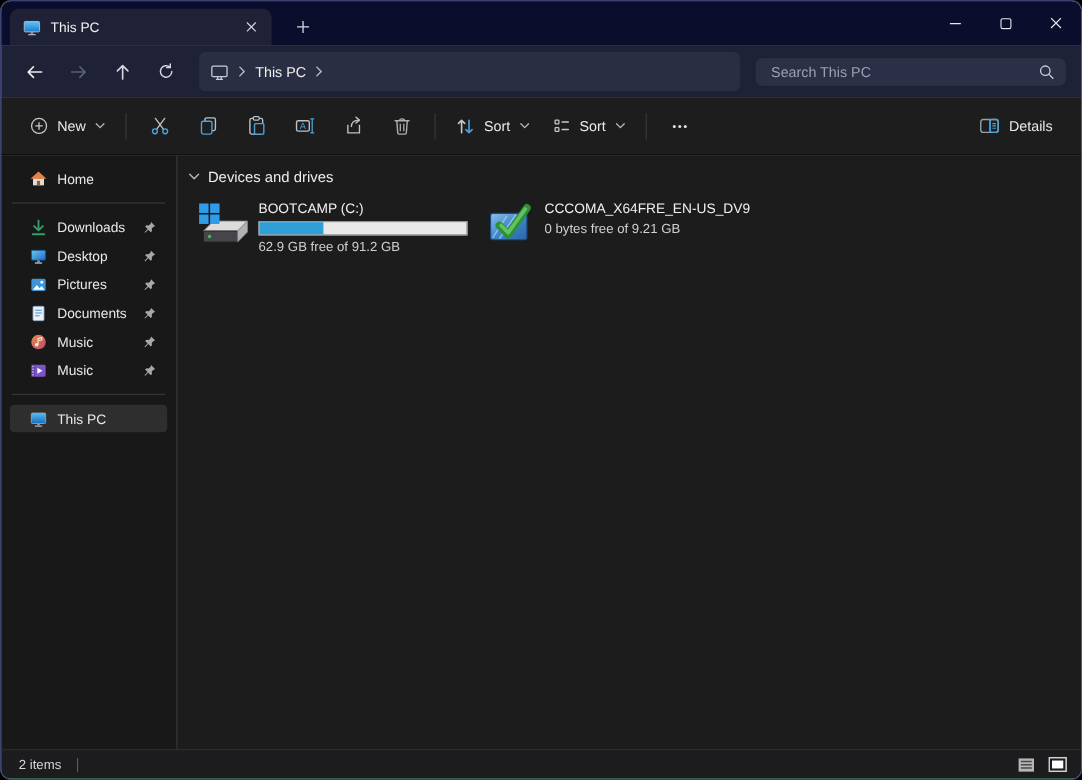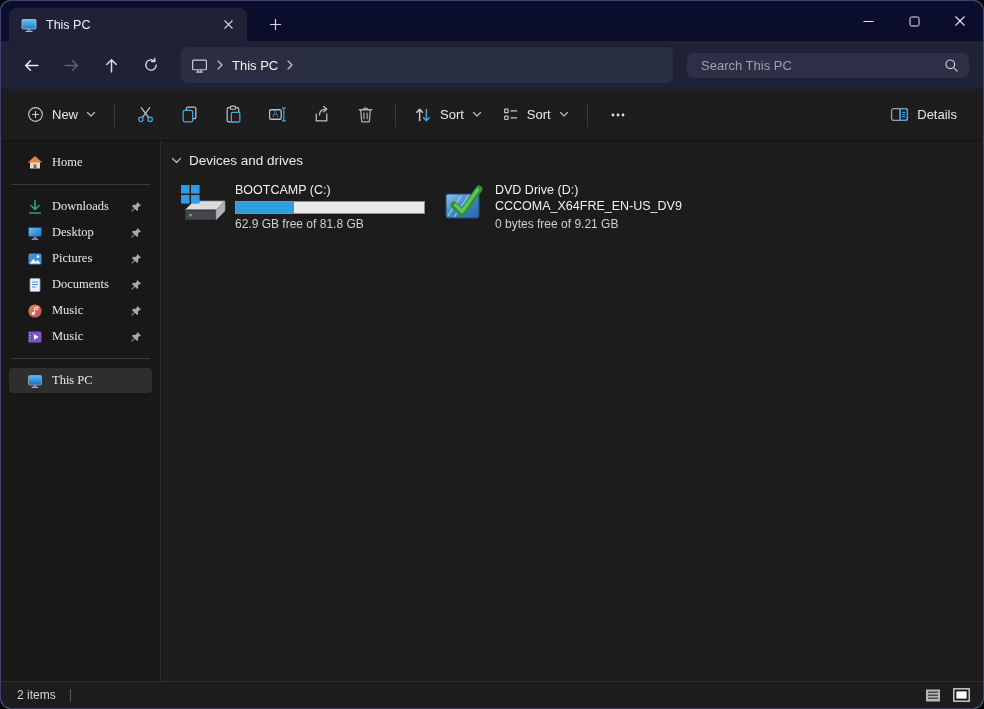--- a/index.html
+++ b/index.html
@@ -30,21 +30,21 @@
   .searchbox input::placeholder{color:#9ba0b4;}
   
   .toolbar{height:52px;background:#1d1d1e;border-bottom:1px solid #111;display:flex;align-items:center;padding:0 16px;flex:none;}
   .tb-btn{height:36px;border:none;background:transparent;color:#e8e8e8;font-size:13px;font-family:inherit;
           display:flex;align-items:center;gap:8px;padding:0 10px;border-radius:4px;cursor:pointer;flex:none;}
   .tb-icon-btn{width:44px;height:36px;border:none;background:transparent;display:flex;align-items:center;justify-content:center;border-radius:4px;cursor:pointer;flex:none;}
   .tb-sep{width:1px;height:24px;background:#3a3a3a;margin:0 8px;flex:none;}
   .tb-right{margin-left:auto;}
   
   .main{flex:1;display:flex;min-height:0;}
-  .sidebar{width:160px;flex:none;background:#181818;border-right:1px solid #2c2c2c;padding-top:8px;font-family:Liberation Serif, serif;}
+  .sidebar{width:160px;flex:none;background:#181818;border-right:1px solid #2c2c2c;padding-top:8px;}
   .side-item{height:25px;margin:1px 8px;display:flex;align-items:center;gap:9px;padding:0 10px 0 18px;
              border-radius:4px;color:#e8e8e8;font-size:12.5px;cursor:pointer;}
   .side-item .lbl{flex:1;white-space:nowrap;overflow:hidden;}
   .side-item.selected{background:#2e2e2e;}
   .side-div{border:none;border-top:1px solid #3a3a3a;margin:9px 10px;}
   .content{flex:1;background:#1c1c1c;padding:12px 0 0 8px;overflow:hidden;}
   .section-head{display:flex;align-items:center;gap:7px;color:#ececec;font-size:13.5px;cursor:pointer;padding-left:2px;}
   .drives{display:flex;gap:12px;margin-top:12px;padding-left:8px;}
   .drive-tile{display:flex;gap:8px;width:248px;cursor:pointer;padding:2px;border-radius:4px;}
   .drive-icon{width:48px;flex:none;display:flex;align-items:flex-start;justify-content:center;padding-top:2px;}
@@ -394,42 +394,41 @@
                 <rect x="1" y="11" width="8.6" height="8.6" fill="#2e9ce8"></rect>
                 <rect x="11" y="11" width="8.6" height="8.6" fill="#2e9ce8"></rect>
               </g>
             </svg>
           </div>
           <div class="drive-info">
             <div class="drive-name">BOOTCAMP (C:)</div>
             <div class="cap-bar">
               <div class="cap-fill" style="width: 31%;"></div>
             </div>
-            <div class="drive-free">62.9 GB free of 81.8 GB</div>
+            <div class="drive-free">62.9 GB free of 91.2 GB</div>
           </div>
         </div>
 
         <div class="drive-tile">
           <div class="drive-icon">
             <svg width="44" height="40" viewBox="0 0 44 40">
               <defs>
                   <linearGradient id="gDvd" x1="0" y1="0" x2="1" y2="1">
                     <stop offset="0" stop-color="#8cc2ec"></stop>
                     <stop offset="0.5" stop-color="#3f86c8"></stop>
                     <stop offset="1" stop-color="#2a64a8"></stop>
                   </linearGradient>
                 </defs>
               <rect x="5" y="10" width="33" height="24" rx="2" fill="url(#gDvd)" stroke="#1d4a80" stroke-width="1"></rect>
               <path d="M7 32 L20 12 M13 33 L28 11" stroke="#a9d2f2" stroke-width="1.4" opacity="0.7"></path>
               <path d="M13 21 L21 29 L38 5" stroke="#2f8f33" stroke-width="7" fill="none" stroke-linecap="round" stroke-linejoin="round"></path>
               <path d="M14.5 21 L21 27.5 L36.5 6" stroke="#5fc45f" stroke-width="3.4" fill="none" stroke-linecap="round" stroke-linejoin="round"></path>
             </svg>
           </div>
           <div class="drive-info">
-            <div class="drive-name">DVD Drive (D:)</div>
             <div class="drive-sub">CCCOMA_X64FRE_EN-US_DV9</div>
             <div class="drive-free">0 bytes free of 9.21 GB</div>
           </div>
         </div>
 
       </div>
     </div>
   </div>
 
   <div class="statusbar">

